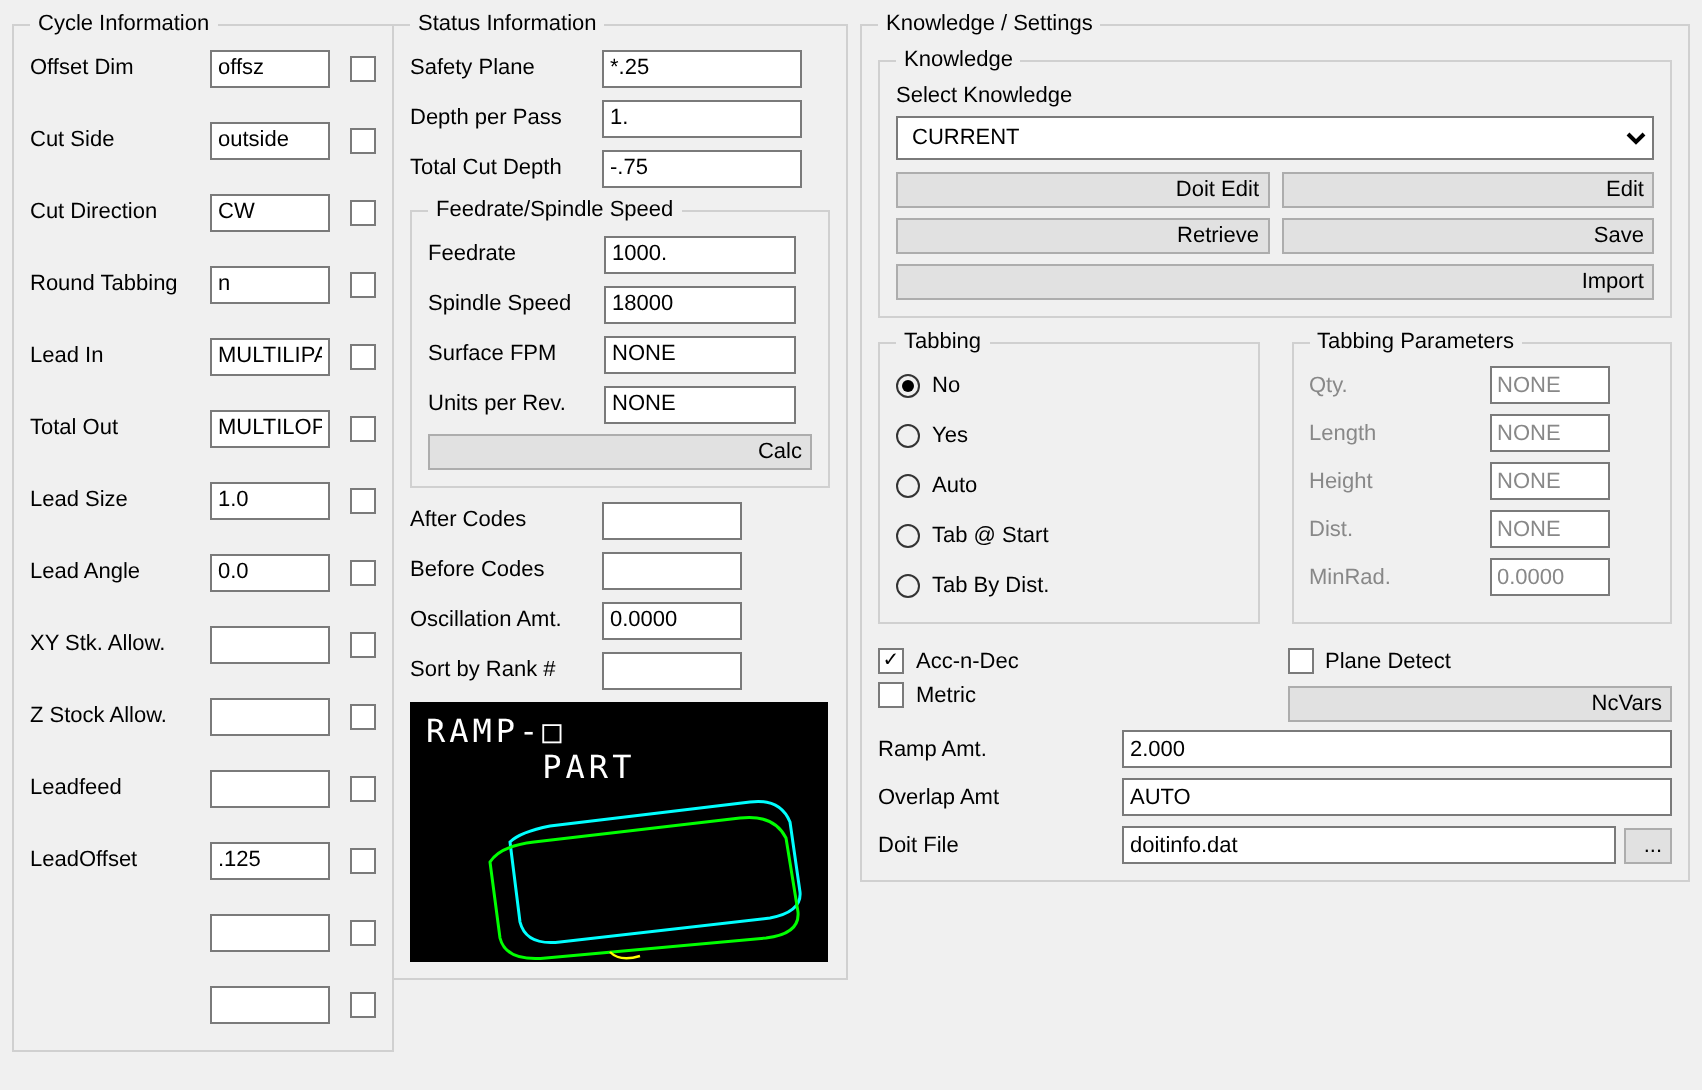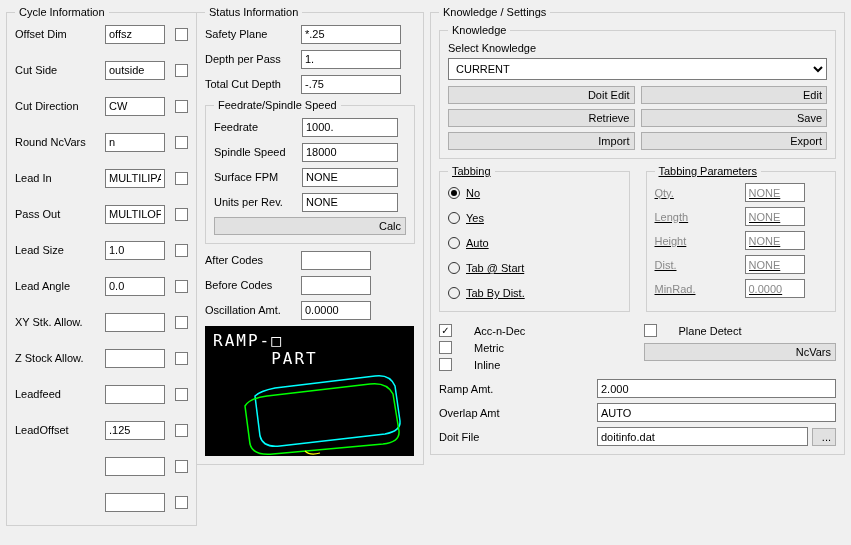--- a/index.html
+++ b/index.html
@@ -88,27 +88,27 @@
     display: inline-flex;
     align-items: center;
     justify-content: center;
   }
   .radio.on::after {
     content: "";
     width: 6px; height: 6px;
     background: #000;
     border-radius: 50%;
   }
-  .tabrow { display: flex; gap: 16px; text-decoration: underline; }
+  .tabrow { display: flex; gap: 16px; }
   .tabcol { flex: 1; }
   .tabp-row { display: flex; align-items: center; margin-bottom: 5px; }
   .tabp-row .lbl { width: 90px; }
   .tabp-row input.txt { width: 60px; }
   .kv-row { display: flex; align-items: center; margin-bottom: 5px; }
-  .kv-row .lbl { width: 158px; }
+  .kv-row .lbl { width: 122px; }
   .kv-row input.txt { flex: 1; }
   .preview {
     width: 209px; height: 130px;
     background: #000;
     position: relative;
     margin-top: 6px;
   }
   .preview-text {
     position: absolute;
     color: #fff;
@@ -118,21 +118,21 @@
     top: 6px; left: 8px;
     line-height: 1.1;
     white-space: pre;
   }
   .preview svg { position: absolute; top: 0; left: 0; }
   .browse-btn {
     width: 24px;
     margin-left: 4px;
   }
   select.sel { width: 100%; height: 22px; }
-  .inline-chk-row { display: flex; align-items: center; margin-bottom: 4px; gap: 16px; }
+  .inline-chk-row { display: flex; align-items: center; margin-bottom: 4px; }
   .inline-chk-row .chk { margin-left: 0; margin-right: 6px; }
   .twocol { display: flex; gap: 12px; }
   .twocol > div { flex: 1; }
 </style>
 </head>
 <body>
 
 <div class="cols">
 
   <div class="col1">
@@ -148,31 +148,31 @@
         <span class="lbl">Cut Side</span>
         <input class="txt" value="outside" style="">
         <span class="chk"></span>
       </div>
       <div class="row tall">
         <span class="lbl">Cut Direction</span>
         <input class="txt" value="CW" style="">
         <span class="chk"></span>
       </div>
       <div class="row tall">
-        <span class="lbl">Round NcVars</span>
+        <span class="lbl">Round Tabbing</span>
         <input class="txt" value="n" style="">
         <span class="chk"></span>
       </div>
       <div class="row tall">
         <span class="lbl">Lead In</span>
         <input class="txt" value="MULTILIPA" style="">
         <span class="chk"></span>
       </div>
       <div class="row tall">
-        <span class="lbl">Pass Out</span>
+        <span class="lbl">Total Out</span>
         <input class="txt" value="MULTILOP" style="">
         <span class="chk"></span>
       </div>
       <div class="row tall">
         <span class="lbl">Lead Size</span>
         <input class="txt" value="1.0" style="">
         <span class="chk"></span>
       </div>
       <div class="row tall">
         <span class="lbl">Lead Angle</span>
@@ -253,20 +253,24 @@
         <span class="lbl">After Codes</span>
         <input class="txt" style="width: 70px;">
       </div>
       <div class="row">
         <span class="lbl">Before Codes</span>
         <input class="txt" style="width: 70px;">
       </div>
       <div class="row">
         <span class="lbl">Oscillation Amt.</span>
         <input class="txt" style="width: 70px;" value="0.0000">
+      </div>
+      <div class="row">
+        <span class="lbl">Sort by Rank #</span>
+        <input class="txt" style="width: 70px;">
       </div>
 
       <div class="preview">
         <div class="preview-text">RAMP-□
      PART</div>
         <svg width="210" height="130">
           <g transform="translate(0,10)">
             <path d="M 50 60 Q 55 55 70 52 L 170 40 Q 185 38 190 50 L 195 85 Q 196 95 180 98 L 75 110 Q 58 112 55 100 Z" fill="none" stroke="#00ffff" stroke-width="1.5"></path>
             <path d="M 40 70 Q 45 62 62 60 L 165 48 Q 182 46 188 58 L 194 95 Q 195 106 178 108 L 68 118 Q 48 120 45 108 Z" fill="none" stroke="#00ff00" stroke-width="1.5"></path>
             <path d="M 100 115 q 5 5 15 2" fill="none" stroke="#ffff00" stroke-width="1.2"></path>
@@ -290,21 +294,20 @@
         <div class="btnrow">
           <button class="btn">Doit Edit</button>
           <button class="btn">Edit</button>
         </div>
         <div class="btnrow">
           <button class="btn">Retrieve</button>
           <button class="btn">Save</button>
         </div>
         <div class="btnrow" style="margin-bottom:0">
           <button class="btn">Import</button>
-          <button class="btn">Export</button>
         </div>
       </fieldset>
 
       <div class="tabrow">
         <fieldset class="tabcol">
           <legend>Tabbing</legend>
           <div class="row">
               <span class="radio on"></span>
               <span>No</span>
             </div>
@@ -354,24 +357,20 @@
       <div class="twocol" style="margin-top:6px">
         <div>
           <div class="inline-chk-row">
               <span class="chk checked"></span>
               <span>Acc-n-Dec</span>
             </div>
           <div class="inline-chk-row">
               <span class="chk"></span>
               <span>Metric</span>
             </div>
-          <div class="inline-chk-row">
-              <span class="chk"></span>
-              <span>Inline</span>
-            </div>
         </div>
         <div>
           <div class="inline-chk-row" style="margin-bottom:6px">
               <span class="chk"></span>
               <span>Plane Detect</span>
             </div>
           <button class="btn" style="width:100%">NcVars</button>
         </div>
       </div>
 

